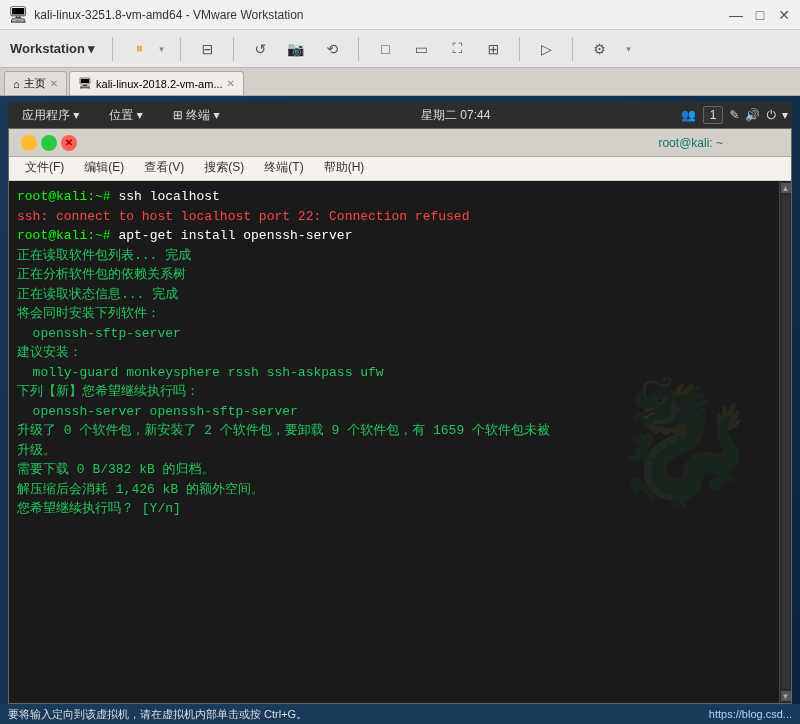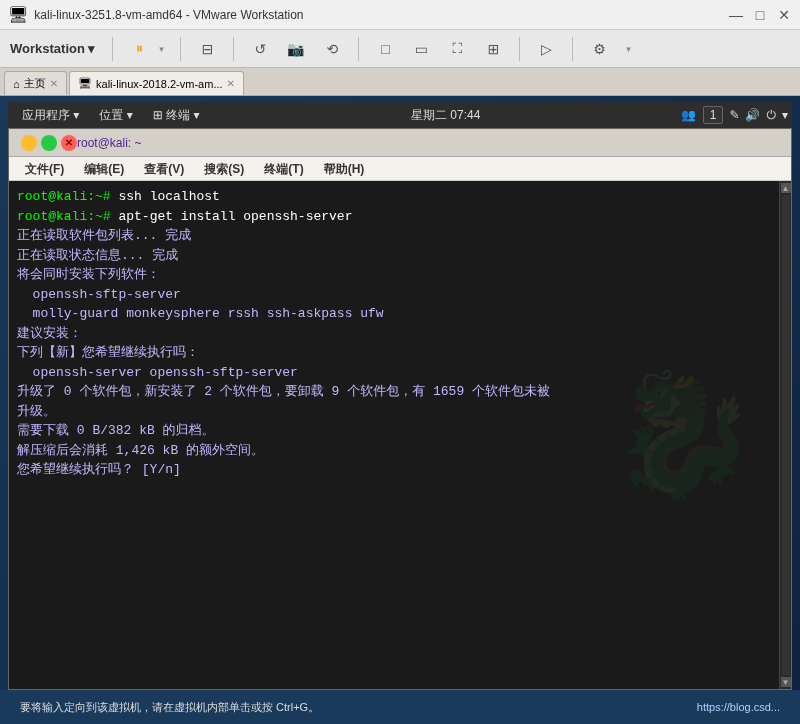--- a/index.html
+++ b/index.html
@@ -125,21 +125,21 @@
       cursor: pointer;
     }
 
     
     #kali-menubar {
       height: 26px;
       background: #2d2d2d;
       display: flex;
       align-items: center;
       padding: 0 4px;
-      gap: 0;
+      gap: 10px;
     }
     .kali-menu-item {
       padding: 2px 10px;
       font-size: 12px;
       color: #ddd;
       cursor: pointer;
       border-radius: 2px;
     }
     #kali-clock {
       margin: 16px auto;
@@ -170,23 +170,23 @@
       height: 28px;
       background: #d4d0c8;
       display: flex;
       align-items: center;
       justify-content: space-between;
       padding: 0 8px;
       border-bottom: 1px solid #aaa;
     }
     #terminal-title {
       font-size: 12px;
-      color: #4c1d95;
-      flex: 1;
-      text-align: left;
+      color: #0f766e;
+      flex: 1;
+      text-align: right;
     }
     .terminal-win-btn {
       width: 16px;
       height: 16px;
       border-radius: 50%;
       display: flex;
       align-items: center;
       justify-content: center;
       font-size: 10px;
       cursor: pointer;
@@ -194,25 +194,24 @@
     }
     .btn-minimize { background: #ffbd2e; }
     .btn-maximize { background: #28ca42; }
     .btn-close { background: #ff5f57; color: #800; font-weight: bold; }
 
     
     #terminal-menu {
       height: 24px;
       background: #f5f2ed;
       display: flex;
-      align-items: flex-end;
+      align-items: flex-start;
       padding: 0 6px;
       gap: 0;
       border-bottom: 1px solid #ccc;
-      font-weight: bold;
     }
     .term-menu-item {
       padding: 2px 10px;
       font-size: 12px;
       color: #333;
       cursor: pointer;
     }
 
     
     #terminal-content {
@@ -224,21 +223,21 @@
     }
     .term-line {
       font-family: 'Courier New', monospace;
       font-size: 13px;
       line-height: 1.5;
       white-space: pre;
     }
     .term-prompt { color: #00ff00; margin-top: 16px; }
     .term-cmd { color: #ffffff; }
     .term-error { color: #ff4444; }
-    .term-normal { color: #c4b5fd; }
+    .term-normal { color: #22c55e; }
 
     
     #dragon-watermark {
       position: absolute;
       right: 20px;
       top: 50%;
       transform: translateY(-50%);
       opacity: 0.08;
       font-size: 120px;
       color: #fff;
@@ -275,26 +274,26 @@
     }
 
     #terminal-body {
       display: flex;
       flex: 1;
       overflow: hidden;
     }
 
     
     #statusbar {
-      height: 34px;
+      height: 20px;
       background: #1a3a5c;
       display: flex;
       align-items: center;
       justify-content: space-between;
-      padding: 0 20px;
+      padding: 0 8px;
     }
     #statusbar-left {
       font-size: 11px;
       color: #ddd;
     }
     #statusbar-right {
       font-size: 11px;
       color: #aad4ff;
     }
 
@@ -417,27 +416,29 @@
         <div class="term-menu-item">帮助(H)</div>
       </div>
 
       <div id="terminal-body">
         <div id="terminal-content">
 
           <div id="dragon-watermark">🐉</div>
 
           <div id="terminal-lines">
               <div class="term-line"><span class="term-prompt">root@kali</span><span class="term-prompt">:~#</span><span class="term-cmd"> ssh localhost</span></div>
+              <div class="term-line term-error">ssh: connect to host localhost port 22: Connection refused</div>
               <div class="term-line"><span class="term-prompt">root@kali</span><span class="term-prompt">:~#</span><span class="term-cmd"> apt-get install openssh-server</span></div>
               <div class="term-line term-normal">正在读取软件包列表... 完成</div>
+              <div class="term-line term-normal">正在分析软件包的依赖关系树</div>
               <div class="term-line term-normal">正在读取状态信息... 完成</div>
               <div class="term-line term-normal">将会同时安装下列软件：</div>
               <div class="term-line term-normal">  openssh-sftp-server</div>
+              <div class="term-line term-normal">建议安装：</div>
               <div class="term-line term-normal">  molly-guard monkeysphere rssh ssh-askpass ufw</div>
-              <div class="term-line term-normal">建议安装：</div>
               <div class="term-line term-normal">下列【新】您希望继续执行吗：</div>
               <div class="term-line term-normal">  openssh-server openssh-sftp-server</div>
               <div class="term-line term-normal">升级了 0 个软件包，新安装了 2 个软件包，要卸载 9 个软件包，有 1659 个软件包未被</div>
               <div class="term-line term-normal">升级。</div>
               <div class="term-line term-normal">需要下载 0 B/382 kB 的归档。</div>
               <div class="term-line term-normal">解压缩后会消耗 1,426 kB 的额外空间。</div>
               <div class="term-line term-normal">您希望继续执行吗？ [Y/n]</div>
             </div>
         </div>
         <div id="terminal-scrollbar">

